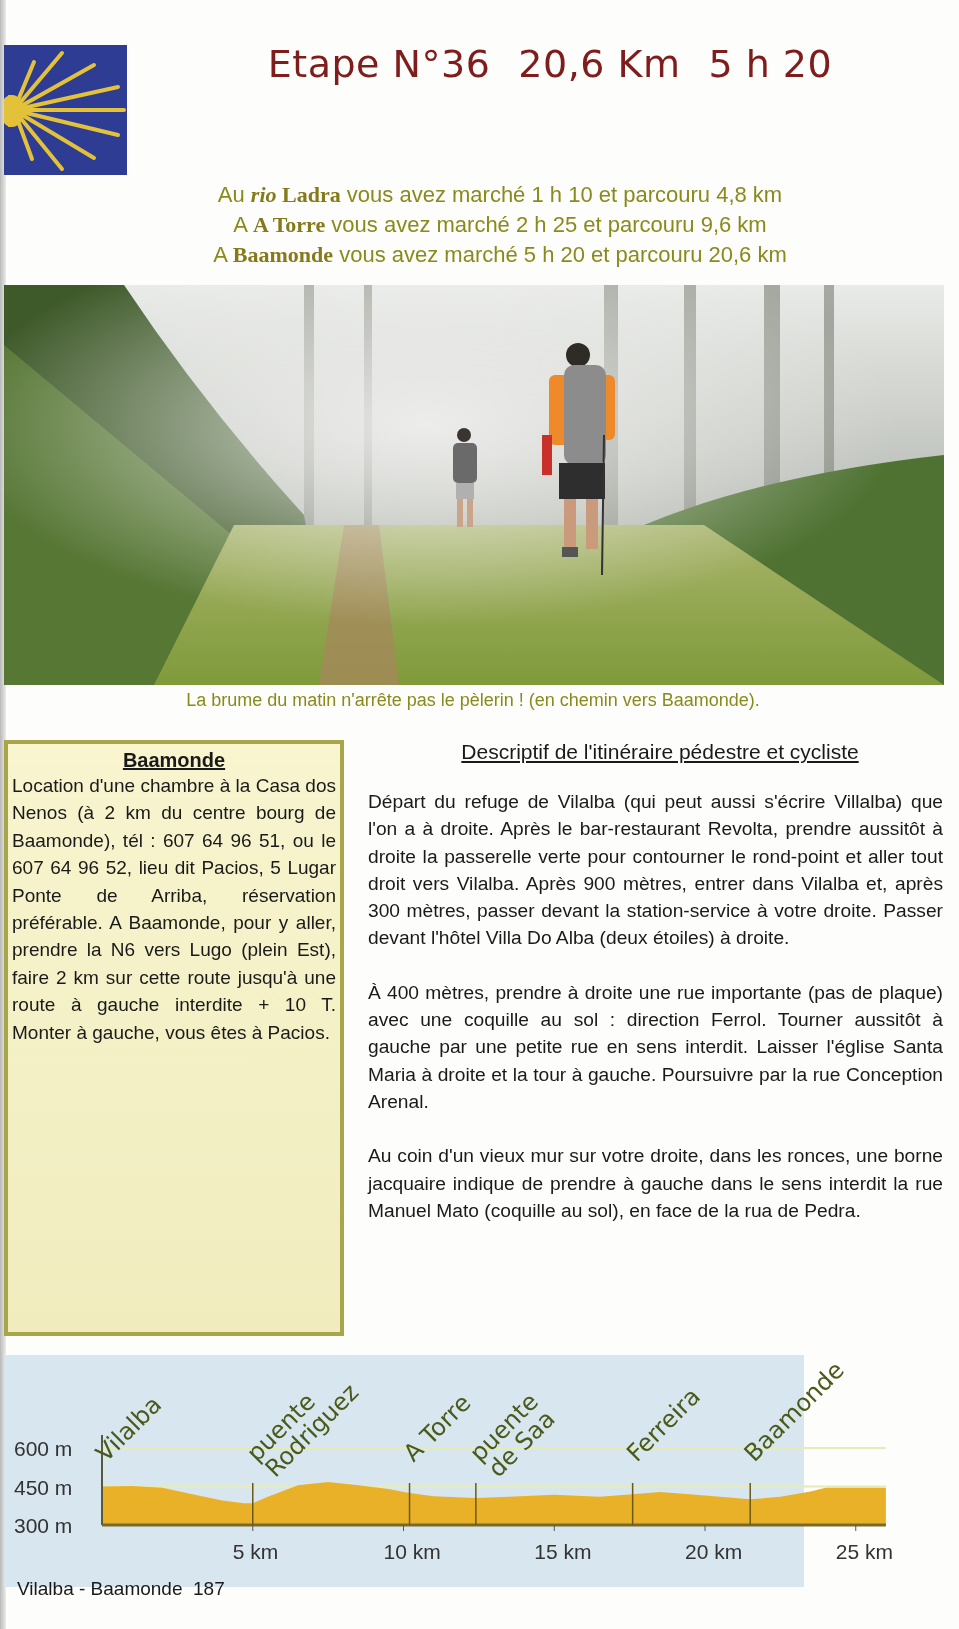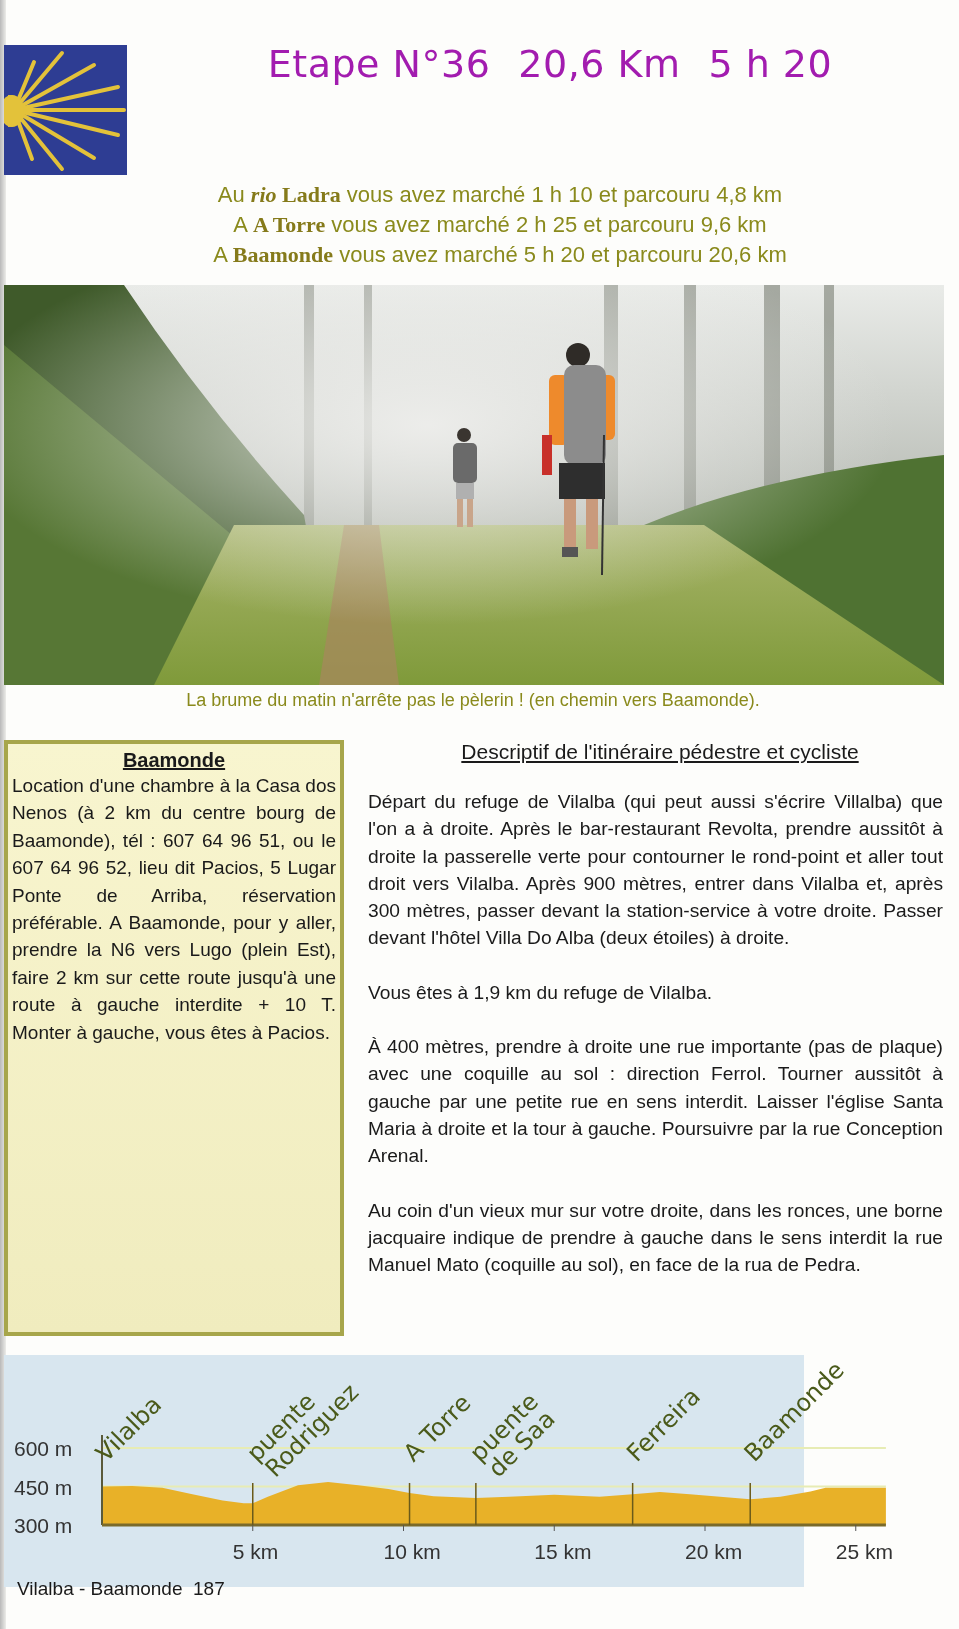--- a/index.html
+++ b/index.html
@@ -1,19 +1,19 @@
 <!DOCTYPE html>
 <html><head>
 <meta charset="utf-8">
 <style>
   html,body{margin:0;padding:0;}
   body{width:959px;height:1629px;background:#fdfdfb;position:relative;overflow:hidden;font-family:"Liberation Sans",sans-serif;color:#1a1a1a;}
   .gutter{position:absolute;left:0;top:0;width:6px;height:1629px;background:linear-gradient(90deg,#b9b9b9,#ecece9);}
   .logo{position:absolute;left:4px;top:45px;width:123px;height:130px;background:#2e3d93;overflow:hidden;}
-  .title{position:absolute;left:160px;top:42px;width:780px;text-align:center;color:#a21caf;}
+  .title{position:absolute;left:160px;top:42px;width:780px;text-align:center;color:#7f1d1d;}
   .title .l1{font-family:"DejaVu Sans",sans-serif;font-size:38px;letter-spacing:0.5px;line-height:44px;}
   .title .l1 span{margin:0 14px;}
   .title .l2{font-weight:bold;font-size:32px;line-height:40px;}
   .summary{position:absolute;left:120px;top:180px;width:760px;text-align:center;font-size:22px;line-height:30px;color:#8a8a1c;}
   .summary b{color:#857a1a;font-family:Liberation Serif, serif;}
   .photo{position:absolute;left:4px;top:285px;width:940px;height:400px;overflow:hidden;}
   .caption{position:absolute;left:0;top:690px;width:946px;text-align:center;font-size:18px;color:#8a8a1c;}
   .infobox{position:absolute;left:4px;top:740px;width:340px;height:596px;box-sizing:border-box;border:4px solid #a7a64b;background:linear-gradient(180deg,#f8f5cf,#f0ecbe);padding:4px 4px 4px 4px;font-size:19px;line-height:27.4px;text-align:justify;}
   .infobox .h{text-align:center;font-weight:bold;text-decoration:underline;font-size:20px;line-height:24px;}
   .infobox p{margin:0 0 27px 0;}
@@ -121,21 +121,20 @@
 <div class="caption">La brume du matin n'arrête pas le pèlerin ! (en chemin vers Baamonde).</div>
 
 <div class="infobox">
   <div class="h">Baamonde</div>
   <p>Location d'une chambre à la Casa dos Nenos (à 2 km du centre bourg de Baamonde), tél : 607 64 96 51, ou le  607 64 96 52, lieu dit Pacios, 5 Lugar Ponte de Arriba, réservation préférable. A Baamonde, pour y aller, prendre la N6 vers Lugo (plein Est), faire 2 km sur cette route jusqu'à une route à gauche interdite + 10 T. Monter à gauche, vous êtes à Pacios.</p>
 </div>
 
 <div class="route-title">Descriptif de l'itinéraire pédestre et cycliste</div>
 <div class="route">
   <p>Départ du refuge de Vilalba (qui peut aussi s'écrire Villalba) que l'on a à droite. Après le bar-restaurant Revolta, prendre aussitôt à droite la passerelle verte pour contourner le rond-point et aller tout droit vers Vilalba. Après 900 mètres, entrer dans Vilalba et, après 300 mètres, passer devant la station-service à votre droite. Passer devant l'hôtel Villa Do Alba (deux étoiles) à droite.</p>
-  <p>Vous êtes à 1,9 km du refuge de Vilalba.</p>
   <p>À 400 mètres, prendre à droite une rue importante (pas de plaque) avec une coquille au sol : direction Ferrol. Tourner aussitôt à gauche par une petite rue en sens interdit. Laisser l'église Santa Maria à droite et la tour à gauche. Poursuivre par la rue Conception Arenal.</p>
   <p>Au coin d'un vieux mur sur votre droite, dans les ronces, une borne jacquaire indique de prendre à gauche dans le sens interdit la rue Manuel Mato (coquille au sol), en face de la rua de Pedra.</p>
 </div>
 
 <div class="profile">
   <svg id="profile-svg" width="940" height="232" viewBox="0 0 940 232">
       <line x1="98" x2="881.9" y1="93" y2="93" stroke="#e7ecb4" stroke-width="2"></line>
       <line x1="98" x2="881.9" y1="131.5" y2="131.5" stroke="#e7ecb4" stroke-width="2"></line>
       <path d="M98 170 L98.0 131.5 L128.2 131.0 L158.3 132.8 L188.4 139.2 L218.6 145.6 L239.7 148.2 L248.8 148.2 L263.8 141.8 L294.0 130.2 L324.1 126.9 L354.3 130.2 L384.4 134.1 L405.5 137.9 L429.6 141.3 L471.9 143.1 L505.0 141.8 L550.3 139.7 L595.5 141.8 L628.6 139.2 L655.8 137.1 L685.9 139.2 L716.1 141.8 L746.2 144.3 L776.4 141.8 L806.5 136.6 L821.6 132.8 L851.8 132.8 L881.9 132.8 L881.9 170 Z" fill="#e8b128"></path>
       <line x1="98" x2="98" y1="80" y2="170" stroke="#5a5a3a" stroke-width="2"></line>

